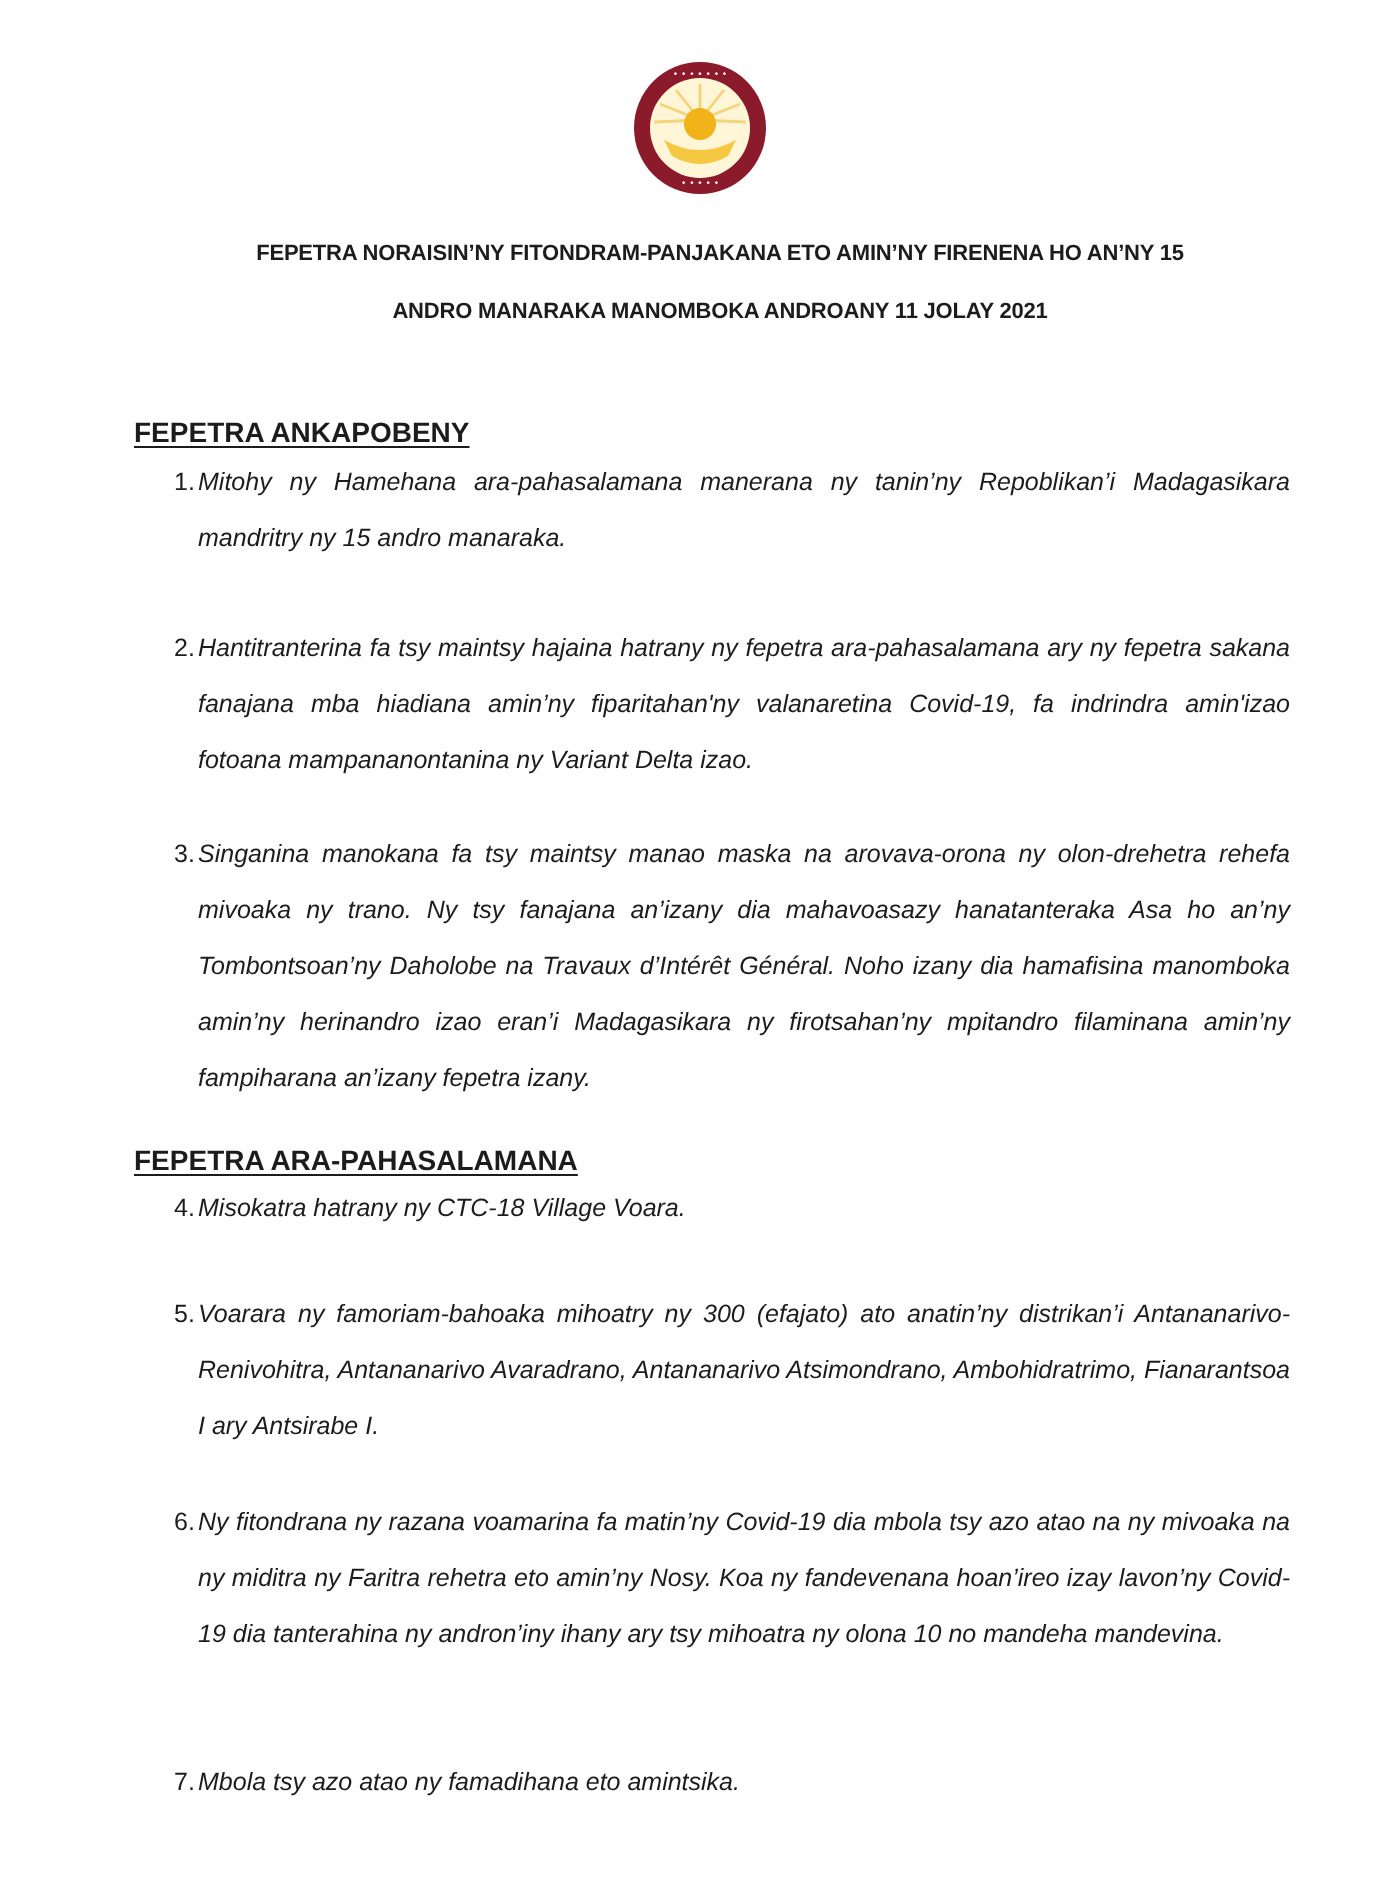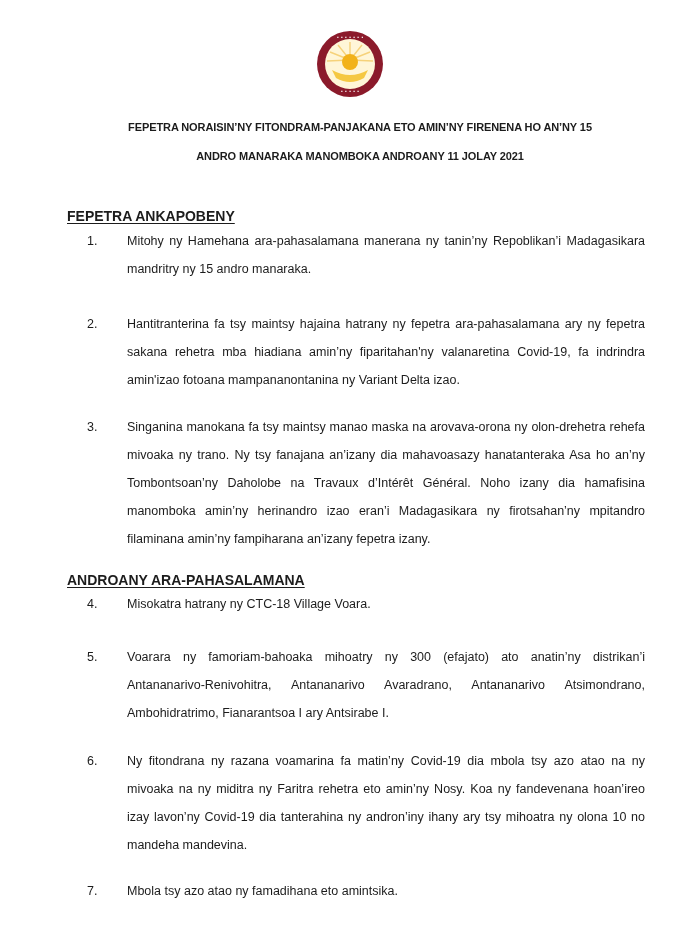--- a/index.html
+++ b/index.html
@@ -19,21 +19,21 @@
     .title.l2 { top: 150px; }
     .section-heading {
       position: absolute; left: 67px; font-weight: bold; font-size: 14px;
       text-decoration: underline; text-underline-offset: 2px;
     }
     .item {
       position: absolute; left: 87px; width: 558px;
       font-size: 12.5px; line-height: 28px;
     }
     .item .num { position: absolute; left: 0; top: 0; width: 20px; }
-    .item .txt { margin-left: 40px; text-align: justify; display: block; }
+    .item .txt { margin-left: 12px; text-align: justify; display: block; font-style: italic; }
   </style>
 </head>
 <body>
 
 <svg class="logo" viewBox="0 0 68 68">
   <circle cx="34" cy="34" r="33" fill="#8b1a2b"></circle>
   <circle cx="34" cy="34" r="25" fill="#fff6d8"></circle>
   <g stroke="#f6d27a" stroke-width="1.4">
     <line x1="34" y1="30" x2="34" y2="12"></line>
     <line x1="34" y1="30" x2="22" y2="15"></line>
@@ -54,29 +54,29 @@
 
 <div class="section-heading" style="top:208px;">FEPETRA ANKAPOBENY</div>
 
 <div class="item" style="top:227px;">
   <span class="num">1.</span>
   <span class="txt">Mitohy ny Hamehana ara-pahasalamana manerana ny tanin’ny Repoblikan’i Madagasikara mandritry ny 15 andro manaraka.</span>
 </div>
 
 <div class="item" style="top:310px;">
   <span class="num">2.</span>
-  <span class="txt">Hantitranterina fa tsy maintsy hajaina hatrany ny fepetra ara-pahasalamana ary ny fepetra sakana rehetra mba hiadiana amin’ny fiparitahan'ny valanaretina Covid-19, fa indrindra amin'izao fotoana mampananontanina ny Variant Delta izao.</span>
+  <span class="txt">Hantitranterina fa tsy maintsy hajaina hatrany ny fepetra ara-pahasalamana ary ny fepetra sakana fanajana mba hiadiana amin’ny fiparitahan'ny valanaretina Covid-19, fa indrindra amin'izao fotoana mampananontanina ny Variant Delta izao.</span>
 </div>
 
 <div class="item" style="top:413px;">
   <span class="num">3.</span>
   <span class="txt">Singanina manokana fa tsy maintsy manao maska na arovava-orona ny olon-drehetra rehefa mivoaka ny trano. Ny tsy fanajana an’izany dia mahavoasazy hanatanteraka Asa ho an’ny Tombontsoan’ny Daholobe na Travaux d’Intérêt Général. Noho izany dia hamafisina manomboka amin’ny herinandro izao eran’i Madagasikara ny firotsahan’ny mpitandro filaminana amin’ny fampiharana an’izany fepetra izany.</span>
 </div>
 
-<div class="section-heading" style="top:572px;">ANDROANY ARA-PAHASALAMANA</div>
+<div class="section-heading" style="top:572px;">FEPETRA ARA-PAHASALAMANA</div>
 
 <div class="item" style="top:590px;">
   <span class="num">4.</span>
   <span class="txt">Misokatra hatrany ny CTC-18 Village Voara.</span>
 </div>
 
 <div class="item" style="top:643px;">
   <span class="num">5.</span>
   <span class="txt">Voarara ny famoriam-bahoaka mihoatry ny 300 (efajato) ato anatin’ny distrikan’i Antananarivo-Renivohitra, Antananarivo Avaradrano, Antananarivo Atsimondrano, Ambohidratrimo, Fianarantsoa I ary Antsirabe I.</span>
 </div>

